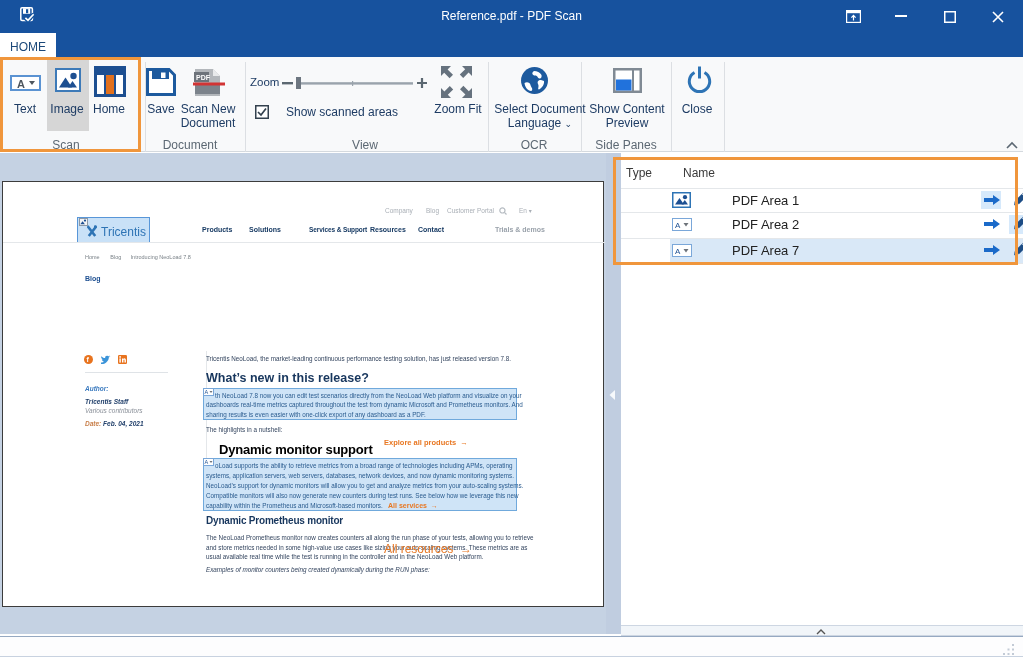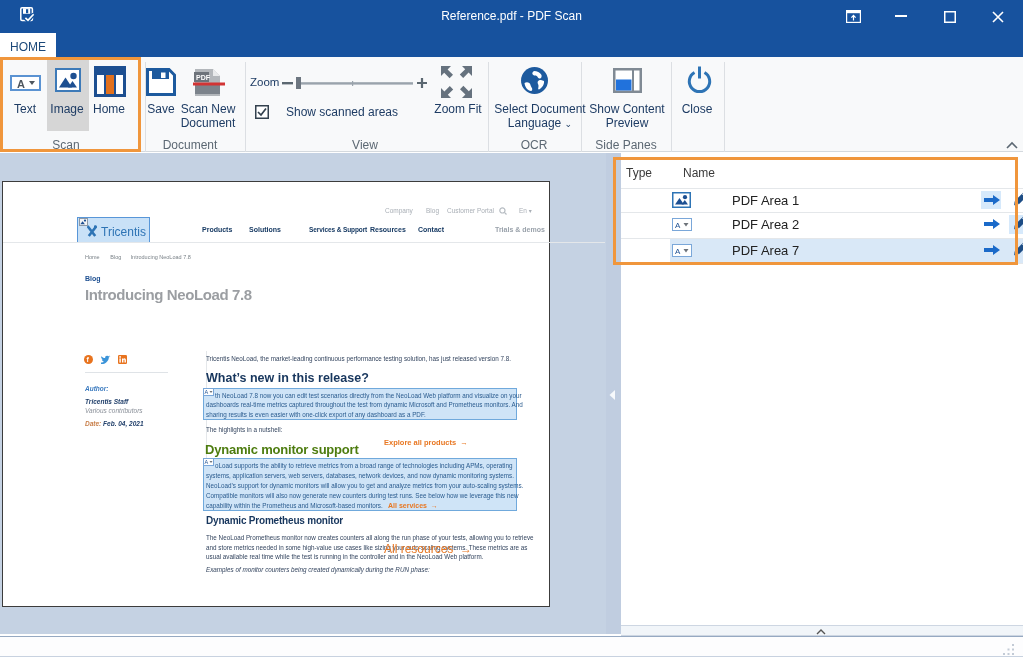--- a/index.html
+++ b/index.html
@@ -25,21 +25,21 @@
 .glabel { position:absolute; top:81px; font-size:12px; color:#5c6873; text-align:center; }
 #imgsel { position:absolute; left:47px; top:1px; width:42px; height:73px; background:#d6d6d6; }
 #scanbox { position:absolute; left:0px; top:0px; width:141px; height:95px;
   border:3px solid #f0963c; }
 #panelbox { position:absolute; left:613px; top:157px; width:405px; height:108px;
   border:3px solid #f0963c; z-index:40; }
 #collapse { position:absolute; left:1003px; top:82px; width:18px; height:14px; }
 
 
 #previewbg { position:absolute; left:0; top:153px; width:607px; height:481px; background:#c5d2e3; }
-#page { position:absolute; left:2px; top:181px; width:548px; height:426px; background:#ffffff;
+#page { position:absolute; left:2px; top:181px; width:602px; height:426px; background:#ffffff;
   border:1px solid #3c3c3c; }
 #pageind { position:absolute; left:251px; top:153px; width:128px; height:43px; background:#1560b0;
   color:#fff; font-family:"Liberation Serif", serif; font-size:20px;
   text-align:center; line-height:47px; text-indent:7px; }
 #splitter { position:absolute; left:606px; top:153px; width:15px; height:481px; background:#c0cde0; }
 #rightpanel { position:absolute; left:621px; top:153px; width:402px; height:472px; background:#ffffff; }
 #scrollstrip { position:absolute; left:621px; top:625px; width:402px; height:11px; background:#f1f5f9;
   border-top:1px solid #cdd6e2; border-bottom:1px solid #cdd6e2; }
 #statusbar { position:absolute; left:0; top:636px; width:1023px; height:21px; background:#fdfdfe;
   border-top:1px solid #96a9c2; border-bottom:1px solid #c8d2e0; }
@@ -222,21 +222,20 @@
     <div class="abs nw" style="left:246px;top:44px;font-size:7px;font-weight:bold;color:#173a63">Solutions</div>
     <div class="abs nw" style="left:306px;top:44px;font-size:6.5px;letter-spacing:-0.1px;font-weight:bold;color:#173a63">Services &amp; Support</div>
     <div class="abs nw" style="left:367px;top:44px;font-size:7px;font-weight:bold;color:#173a63">Resources</div>
     <div class="abs nw" style="left:415px;top:44px;font-size:7px;font-weight:bold;color:#173a63">Contact</div>
     <div class="abs nw" style="left:492px;top:44px;font-size:7px;font-weight:bold;color:#9aa2ab">Trials &amp; demos</div>
     <div class="abs" style="left:0px;top:60px;width:602px;height:1px;background:#e4e7ea"></div>
 
     <div class="abs nw" style="left:82px;top:72px;font-size:5.5px;color:#7a8288">Home&nbsp;&nbsp;&nbsp;&nbsp;&nbsp;&nbsp;&nbsp;Blog&nbsp;&nbsp;&nbsp;&nbsp;&nbsp;&nbsp;Introducing NeoLoad 7.8</div>
 
     <div class="abs nw" style="left:82px;top:93px;font-size:7px;font-weight:bold;color:#1d4f91">Blog</div>
-    <div class="abs nw" style="left:82px;top:104px;font-size:15px;font-weight:bold;color:#9b9ea2;letter-spacing:-0.4px">Introducing NeoLoad 7.8</div>
 
     <svg class="abs" style="left:81px;top:173px" width="9" height="9" viewBox="0 0 9 9">
         <circle cx="4.5" cy="4.5" r="4.5" fill="#e8731e"></circle>
         <text x="2.5" y="7.4" font-size="7" font-weight="bold" fill="#fff" font-family="Liberation Sans">f</text>
       </svg>
     <svg class="abs" style="left:98px;top:173px" width="10" height="9" viewBox="0 0 10 9">
         <path d="M0 8 C2 8.3 4 7.8 5.2 6.5 C7.5 4.5 7.8 2.5 7.8 1.5 L9.5 0.3 L7.6 0.8 L9 -0.5 L7.2 0.2 C5.5 -1 3.8 0.5 4.2 2 C2.5 2 1 1 0.3 0.2 C-0.3 2 1.2 3.2 2 3.6 L0.8 3.5 C1 4.8 2.2 5.5 3 5.7 C2.2 6.4 1 6.6 0 6.4 Z" fill="#3b94d9" transform="translate(0,1)"></path>
       </svg>
     <svg class="abs" style="left:115px;top:173px" width="9" height="9" viewBox="0 0 9 9">
         <rect width="9" height="9" rx="1.2" fill="#e8731e"></rect>
@@ -261,21 +260,21 @@
         <rect x="0.5" y="0.5" width="10" height="7" fill="#fff" stroke="#7aa7d9" stroke-width="1"></rect>
         <text x="1.6" y="6" font-size="5.5" fill="#1d4f91" font-family="Liberation Sans">A</text>
         <path d="M6.5 3 L9.5 3 L8 5 Z" fill="#6d737a"></path>
       </svg>
     <div class="abs nw bt" style="left:212px;top:209.5px">th NeoLoad 7.8 now you can edit test scenarios directly from the NeoLoad Web platform and visualize on your</div>
     <div class="abs nw bt" style="left:203px;top:219px">dashboards real-time metrics captured throughout the test from dynamic Microsoft and Prometheus monitors. And</div>
     <div class="abs nw bt" style="left:203px;top:228.5px">sharing results is even easier with one-click export of any dashboard as a PDF.</div>
 
     <div class="abs nw" style="left:203px;top:244px;font-size:6.3px;color:#33445e">The highlights in a nutshell:</div>
     <div class="abs nw" style="left:381px;top:256px;font-size:7.5px;font-weight:bold;color:#e87722">Explore all products&nbsp;&nbsp;→</div>
-    <div class="abs nw" style="left:202px;top:260px;font-size:13px;font-weight:bold;color:#4d7c0f;letter-spacing:-0.2px">Dynamic monitor support</div>
+    <div class="abs nw" style="left:216px;top:260px;font-size:13px;font-weight:bold;color:#000000;letter-spacing:-0.2px">Dynamic monitor support</div>
 
     <div class="abs" style="left:200px;top:276px;width:314px;height:53px;background:#cfe4f7;border:1px solid #70a9dc"></div>
     <svg class="abs" style="left:200px;top:276px" width="11" height="8" viewBox="0 0 11 8">
         <rect x="0.5" y="0.5" width="10" height="7" fill="#fff" stroke="#7aa7d9" stroke-width="1"></rect>
         <text x="1.6" y="6" font-size="5.5" fill="#1d4f91" font-family="Liberation Sans">A</text>
         <path d="M6.5 3 L9.5 3 L8 5 Z" fill="#6d737a"></path>
       </svg>
     <div class="abs nw bt" style="left:212px;top:279.5px">oLoad supports the ability to retrieve metrics from a broad range of technologies including APMs, operating</div>
     <div class="abs nw bt" style="left:203px;top:289.5px">systems, application servers, web servers, databases, network devices, and now dynamic monitoring systems.</div>
     <div class="abs nw bt" style="left:203px;top:299.5px">NeoLoad’s support for dynamic monitors will allow you to get and analyze metrics from your auto-scaling systems.</div>

